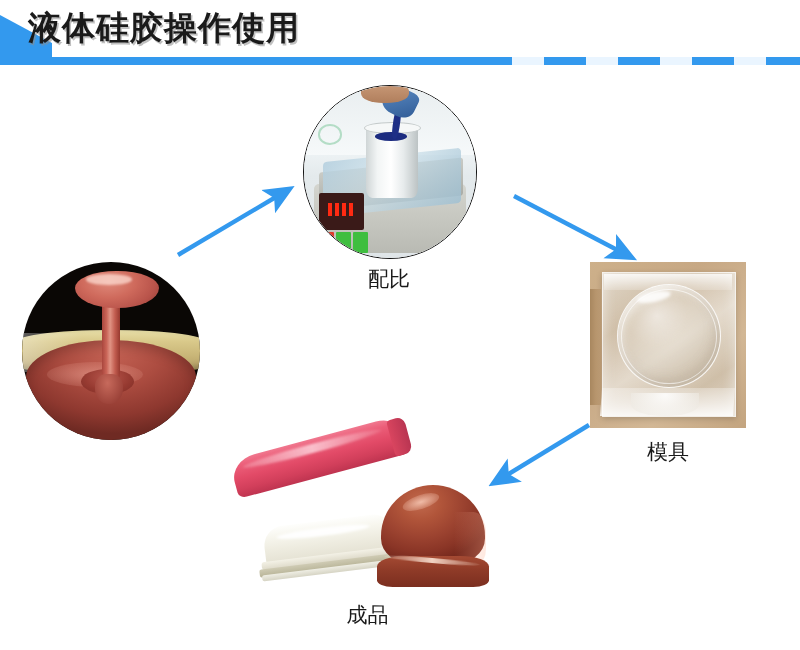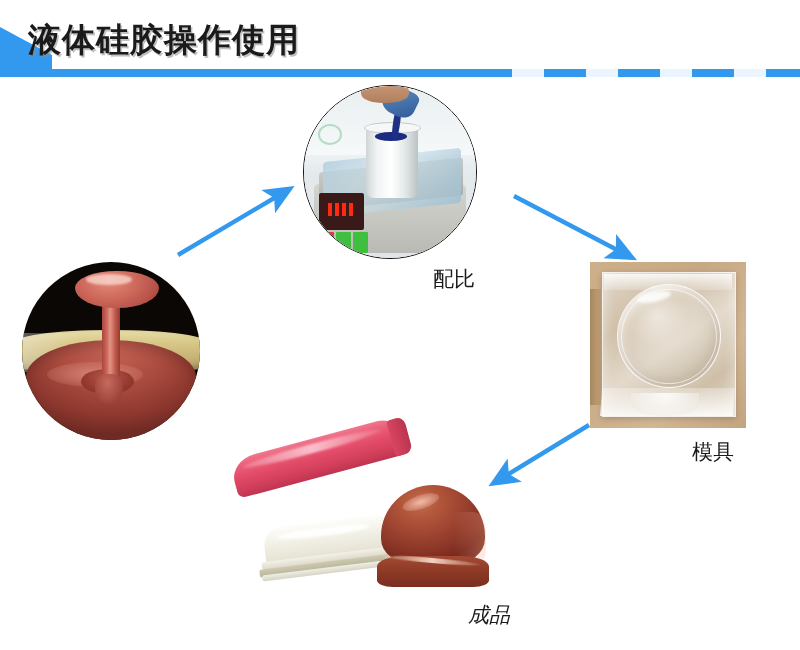--- a/index.html
+++ b/index.html
@@ -11,21 +11,21 @@
     height: 650px;
     background: #ffffff;
     font-family: "DejaVu Sans", "Liberation Sans", sans-serif;
     overflow: hidden;
     position: relative;
   }
 
   
   #header {
     position: absolute;
-    left: 0; top: 12px;
+    left: 0; top: 0;
     width: 677px; height: 70px;
   }
   #header-accent {
     position: absolute;
     left: 0; top: 15px;
     width: 52px; height: 45px;
     background: #3399ee;
     clip-path: polygon(0% 0%, 100% 62%, 100% 100%, 0% 100%);
   }
   #header-rule-solid {
@@ -54,21 +54,21 @@
     text-shadow: 1.5px 1.5px 0 rgba(140,140,140,0.55);
     white-space: nowrap;
     line-height: 44px;
   }
 
   
   .node { position: absolute; }
   .node-caption {
     position: absolute;
     width: 100%;
-    text-align: right;
+    text-align: center;
     font-size: 21px;
     color: #1a1a1a;
     white-space: nowrap;
     font-family: "DejaVu Sans", "Liberation Sans", sans-serif;
   }
 
   .photo-circle {
     border-radius: 50%;
     overflow: hidden;
     position: relative;
@@ -245,21 +245,21 @@
     transform: rotate(8deg);
   }
   .rt-liquid {
     position:absolute; left:41%; top:27%;
     width:19%; height:5%;
     background: #1c2c80;
     border-radius: 50%;
   }
 
   
-  #node-mold { left: 590px; top: 262px; width: 144px; }
+  #node-mold { left: 590px; top: 262px; width: 156px; }
   #photo-mold {
     width: 156px; height: 166px;
     position: relative; overflow: hidden;
     background: #c9a97f;
   }
   .md-card-bg {
     position:absolute; inset:0;
     background: linear-gradient(135deg,#cdb08a 0%, #c7a884 35%, #d2b795 70%, #c3a47f 100%);
   }
   .md-card-edge {
@@ -544,14 +544,14 @@
 
     <div class="pd-brown">
       <div class="pd-brown-dome"></div>
       <div class="pd-brown-hl"></div>
       <div class="pd-brown-side"></div>
       <div class="pd-brown-base"></div>
       <div class="pd-brown-seam"></div>
     </div>
 
   </div>
-  <div class="node-caption" style="top:176px;font-style:italic;">成品</div>
+  <div class="node-caption" style="top:176px;">成品</div>
 </div>
 
 </body></html>

